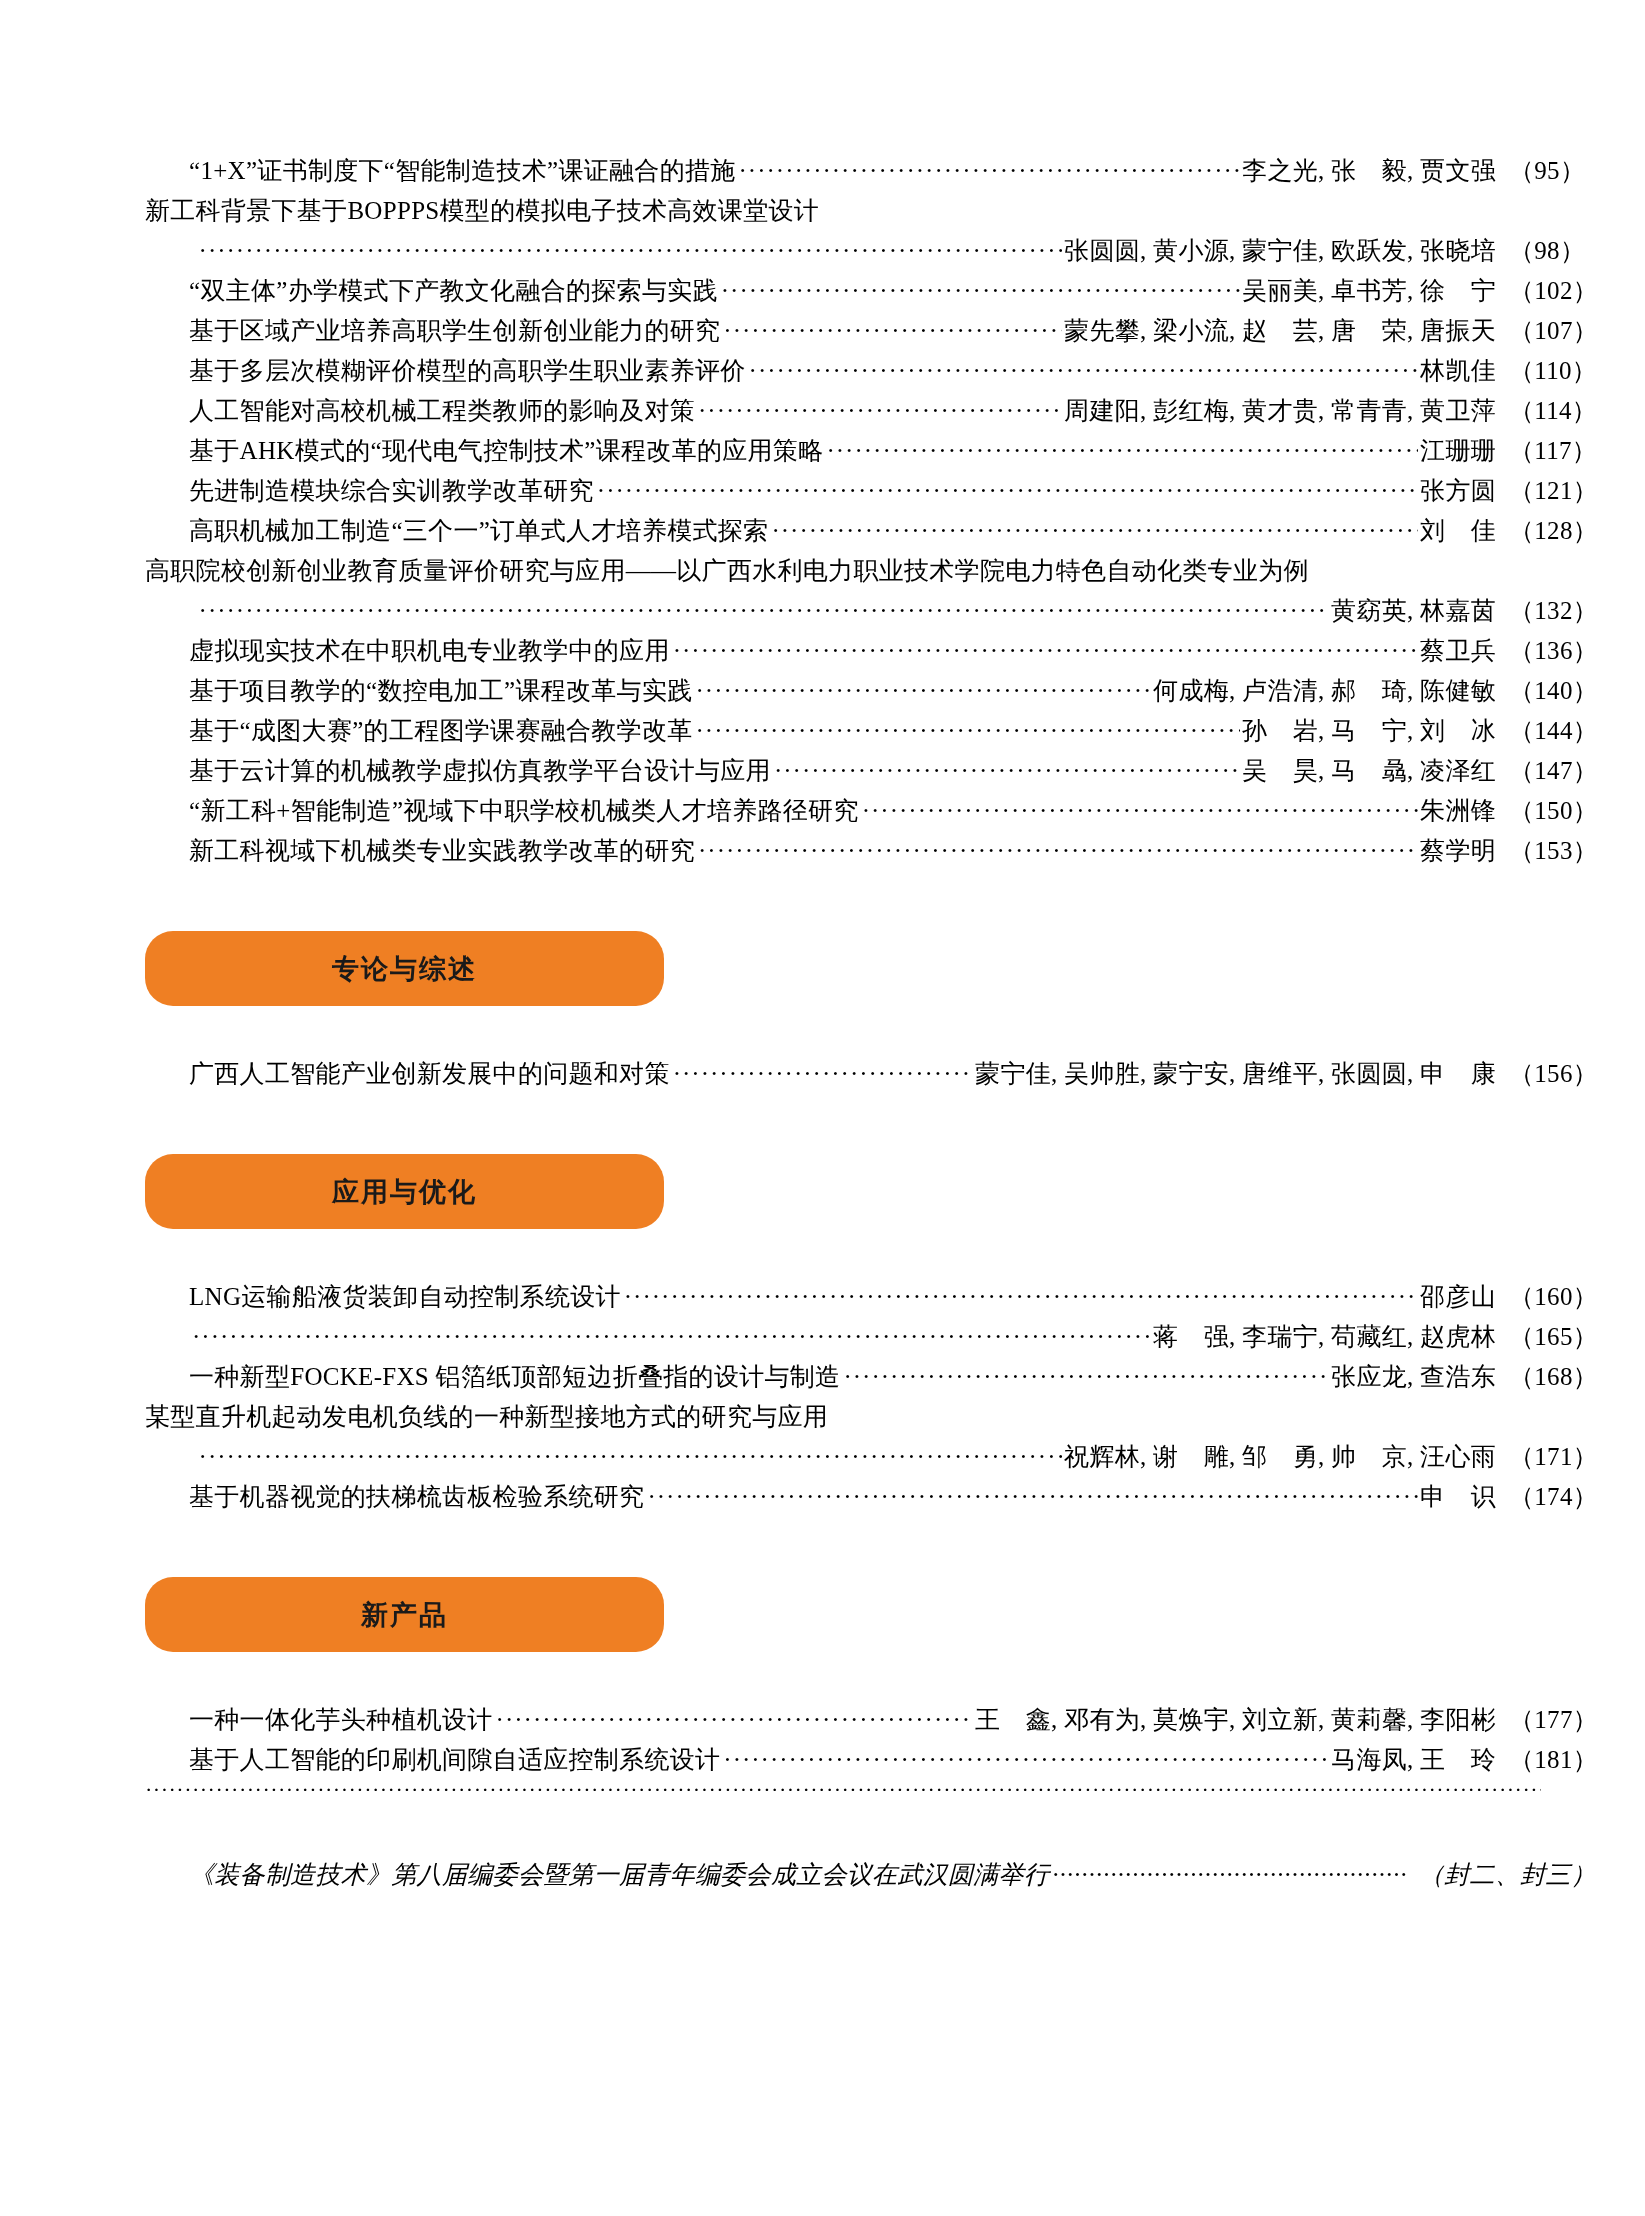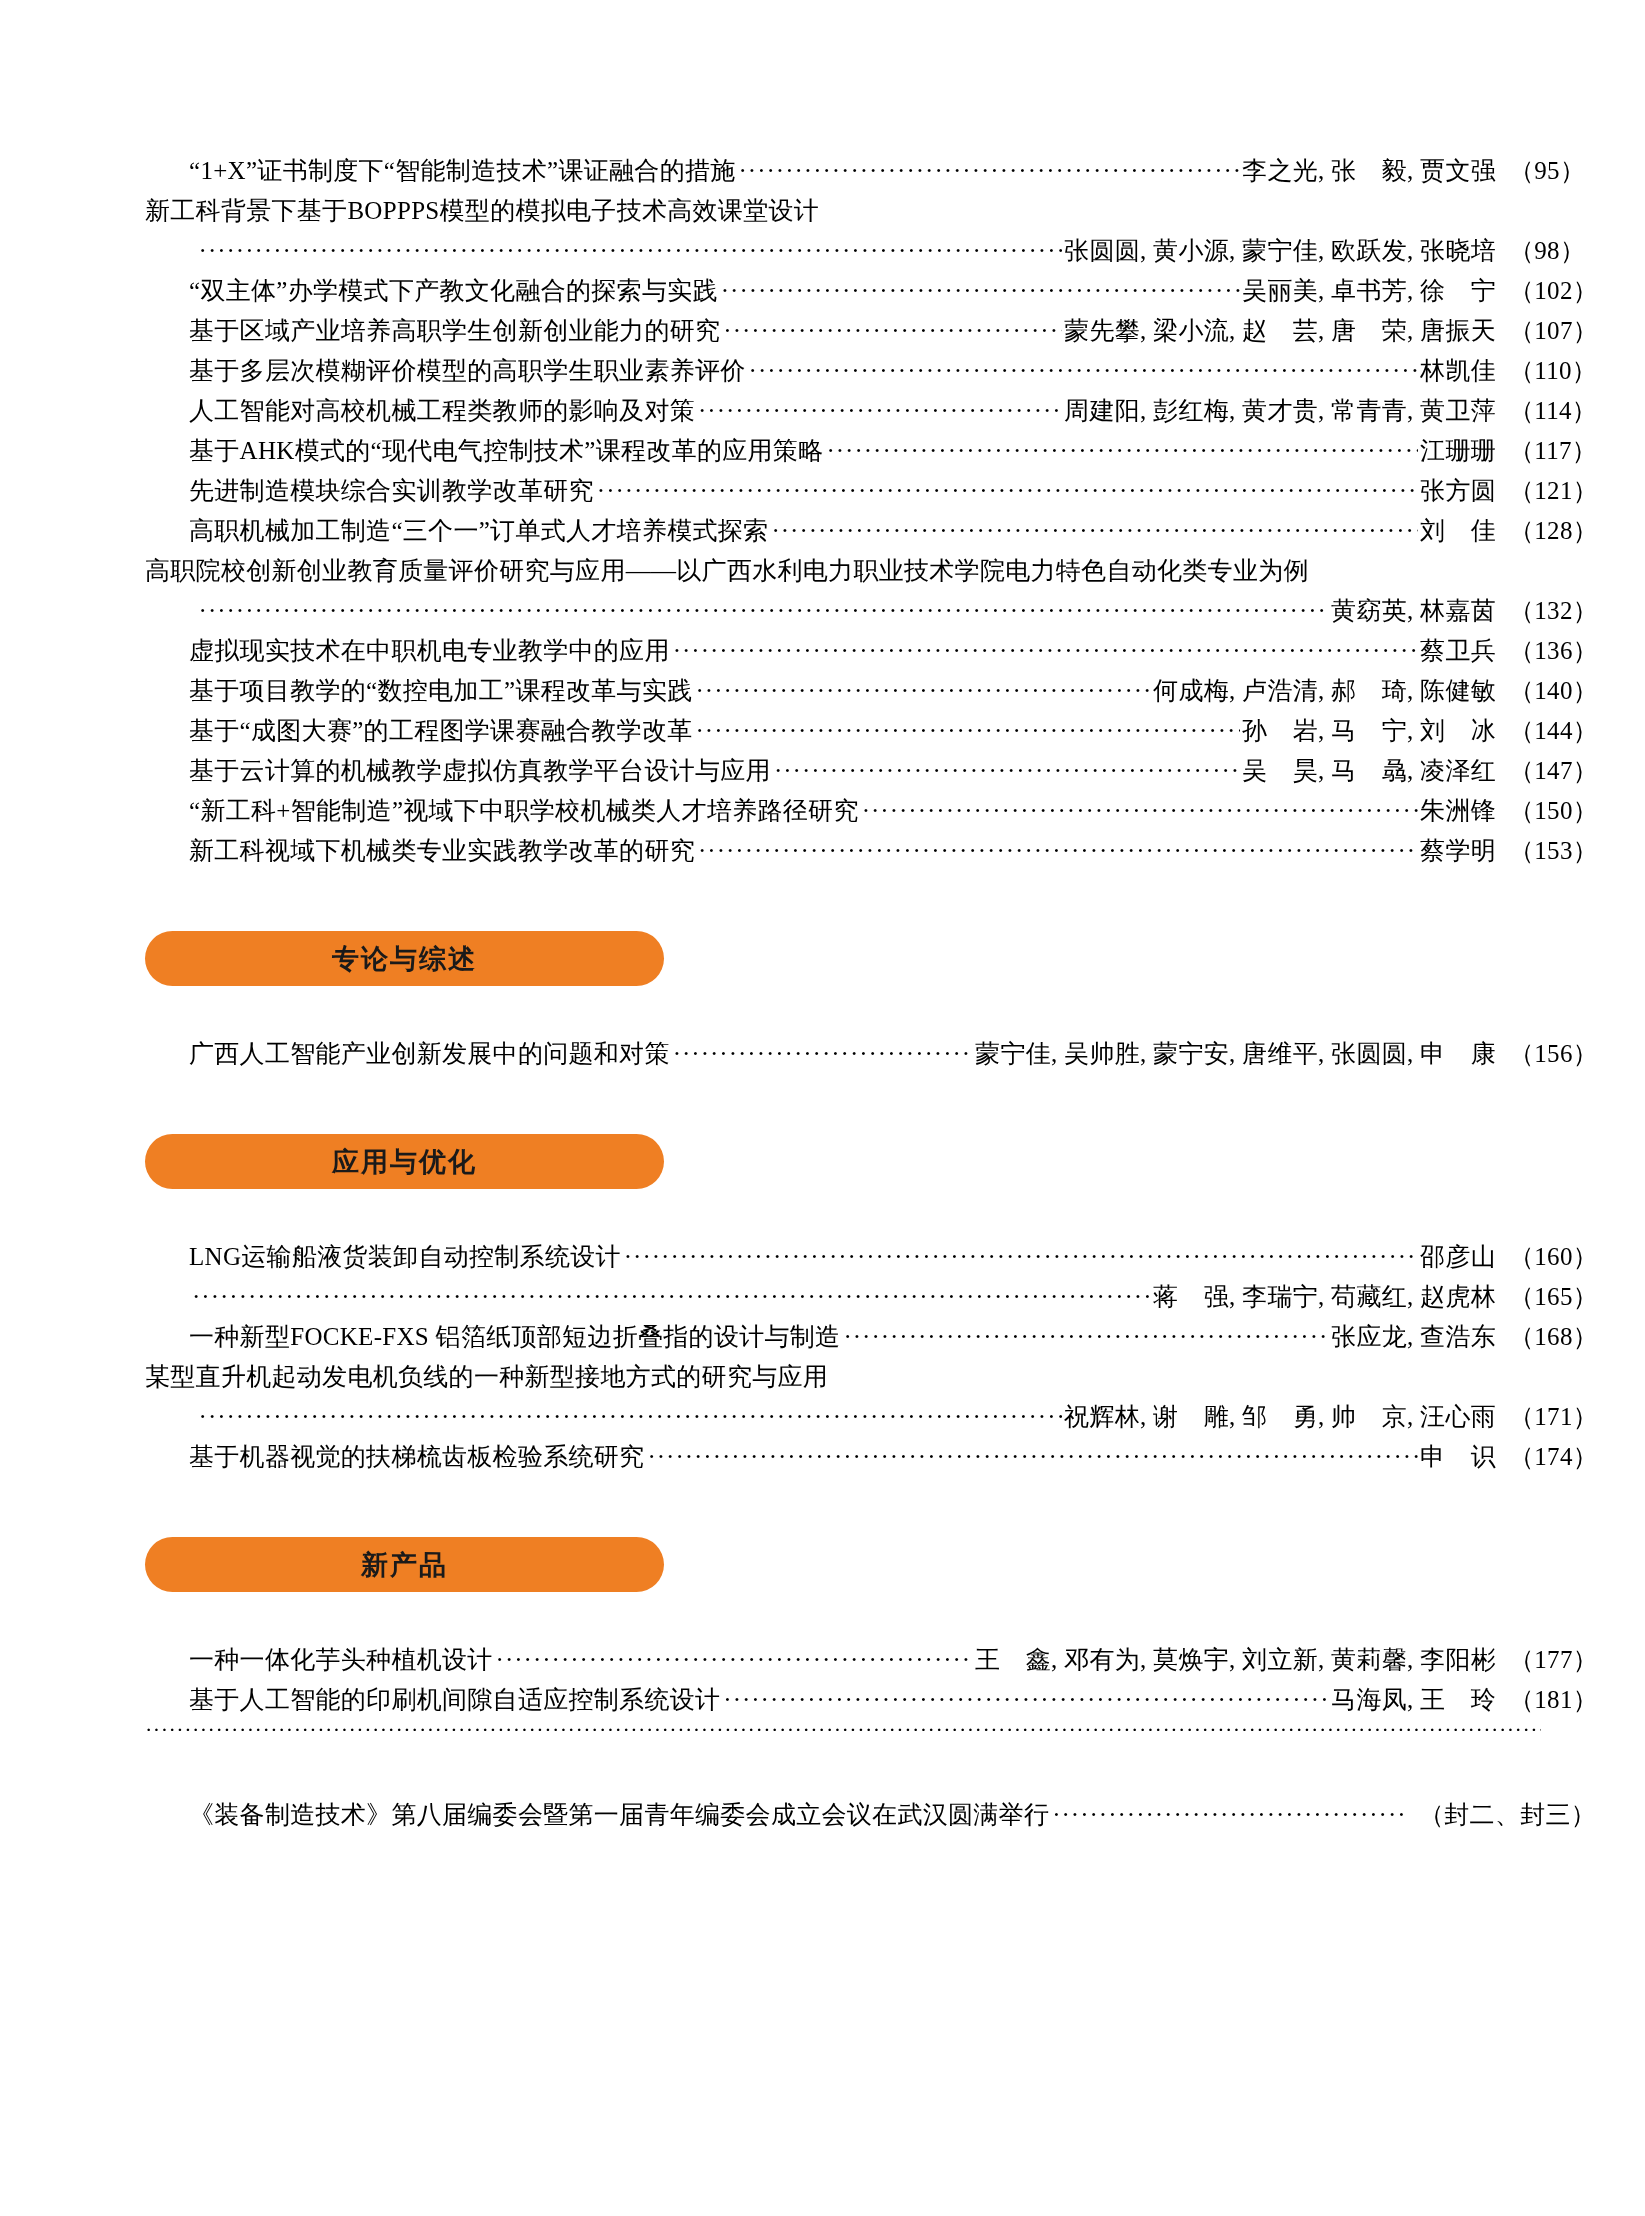--- a/index.html
+++ b/index.html
@@ -74,21 +74,21 @@
     text-align: right;
     padding-left: 13px;
   }
   
   .cont-line { display: block; }
 
   
   .section-head {
     background: #ef7f23;
     width: 519px;
-    height: 55px;
+    height: 75px;
     margin: 0;
     display: flex;
     align-items: center;
     justify-content: center;
     border-radius: 28px;
   }
   .section-head .sh-text {
     font-family: "Liberation Sans", "DejaVu Sans", sans-serif;
     font-weight: bold;
     font-size: 27px;
@@ -111,20 +111,21 @@
     line-height: 20px;
     letter-spacing: 0.5px;
   }
   .divider::before {
     content: "··································································································································································································································································································";
   }
 
   .footer-entry {
     font-size: 25px;
     line-height: 40px;
+    font-style: italic;
   }
 </style>
 </head>
 <body>
 
 <div class="page">
   <div class="content">
     <div id="toc-root">
         <div>
           <div class="entry">

